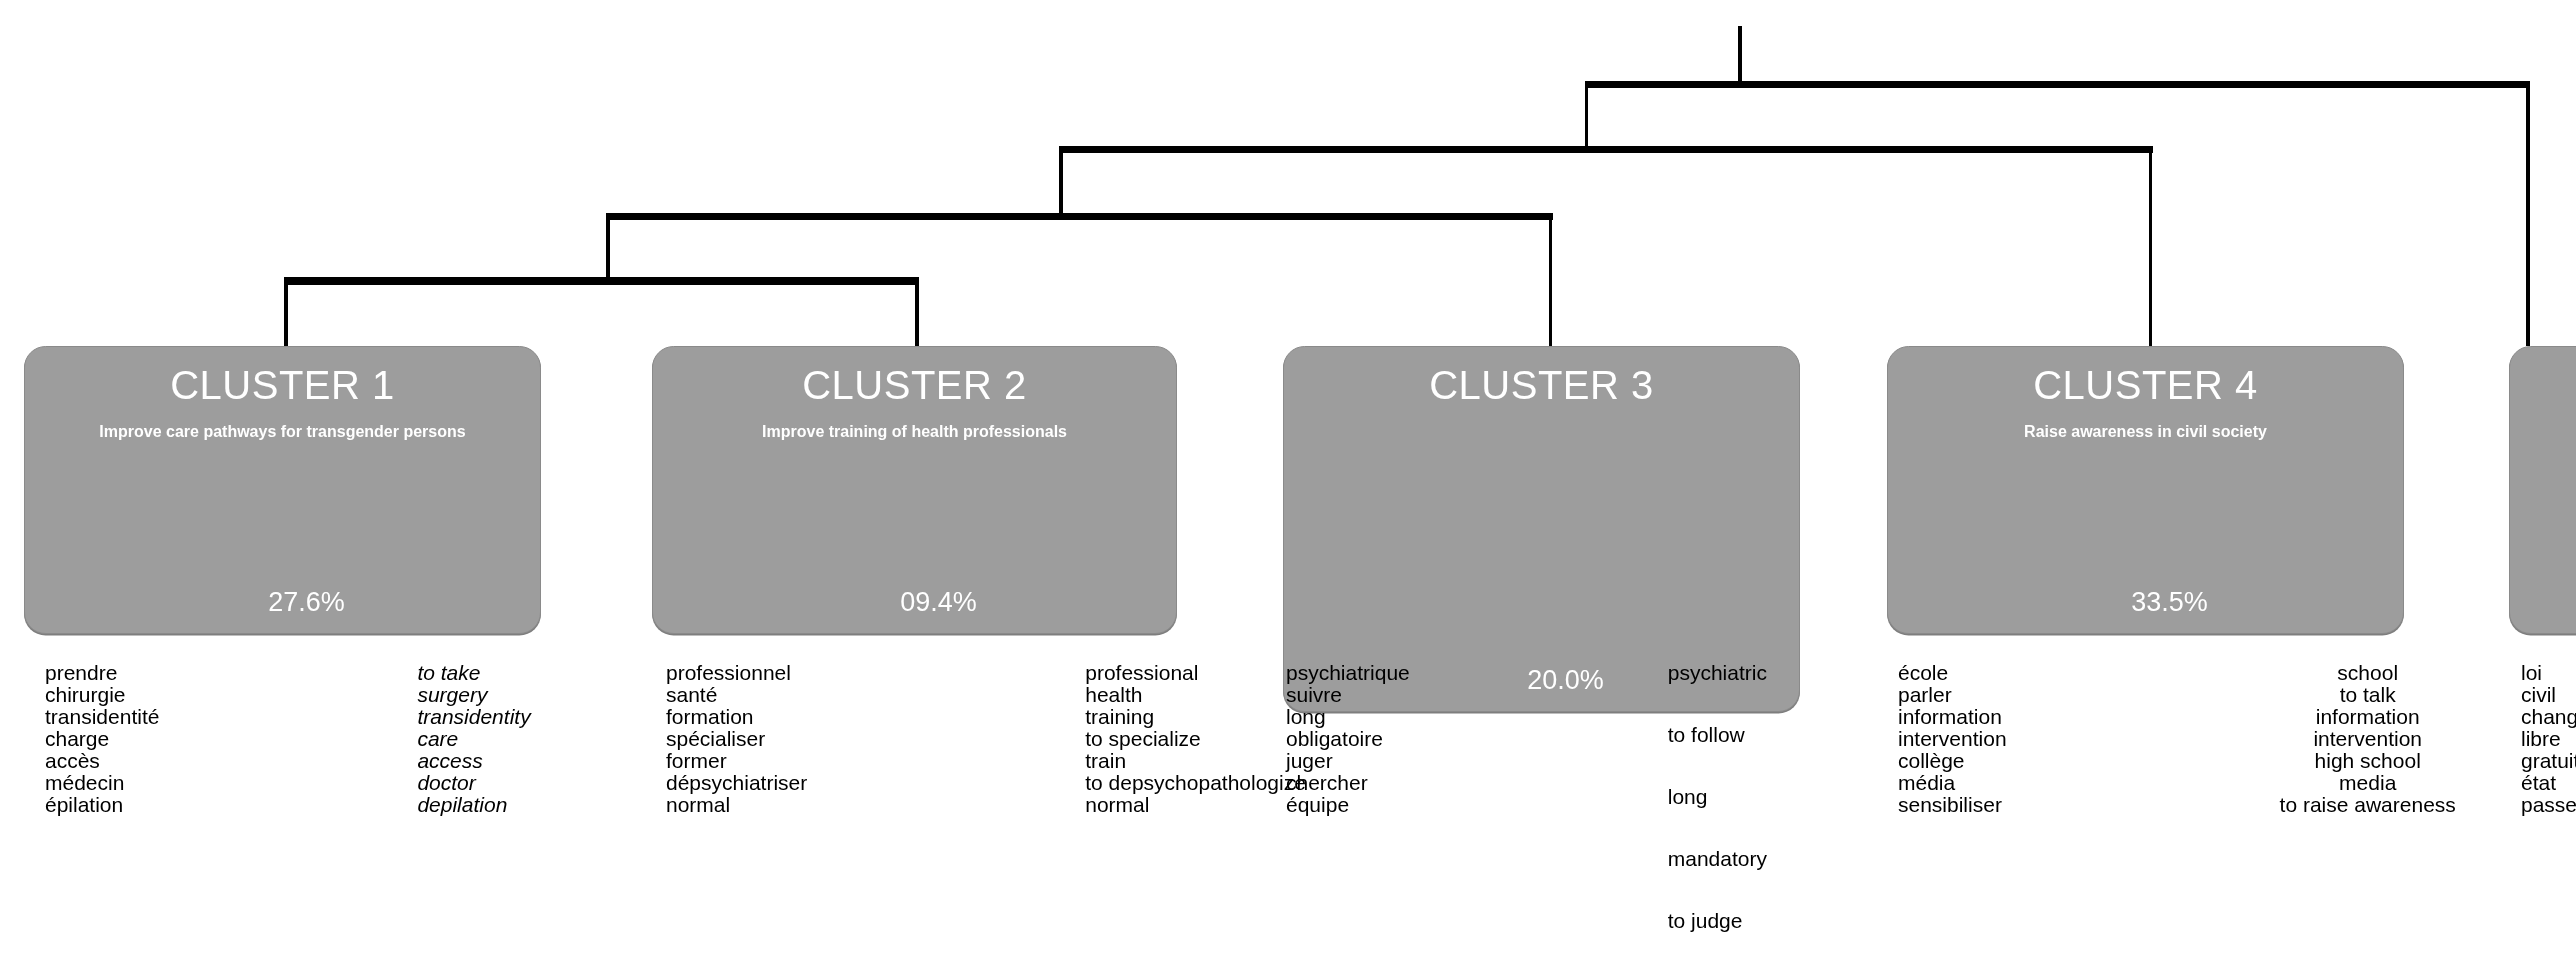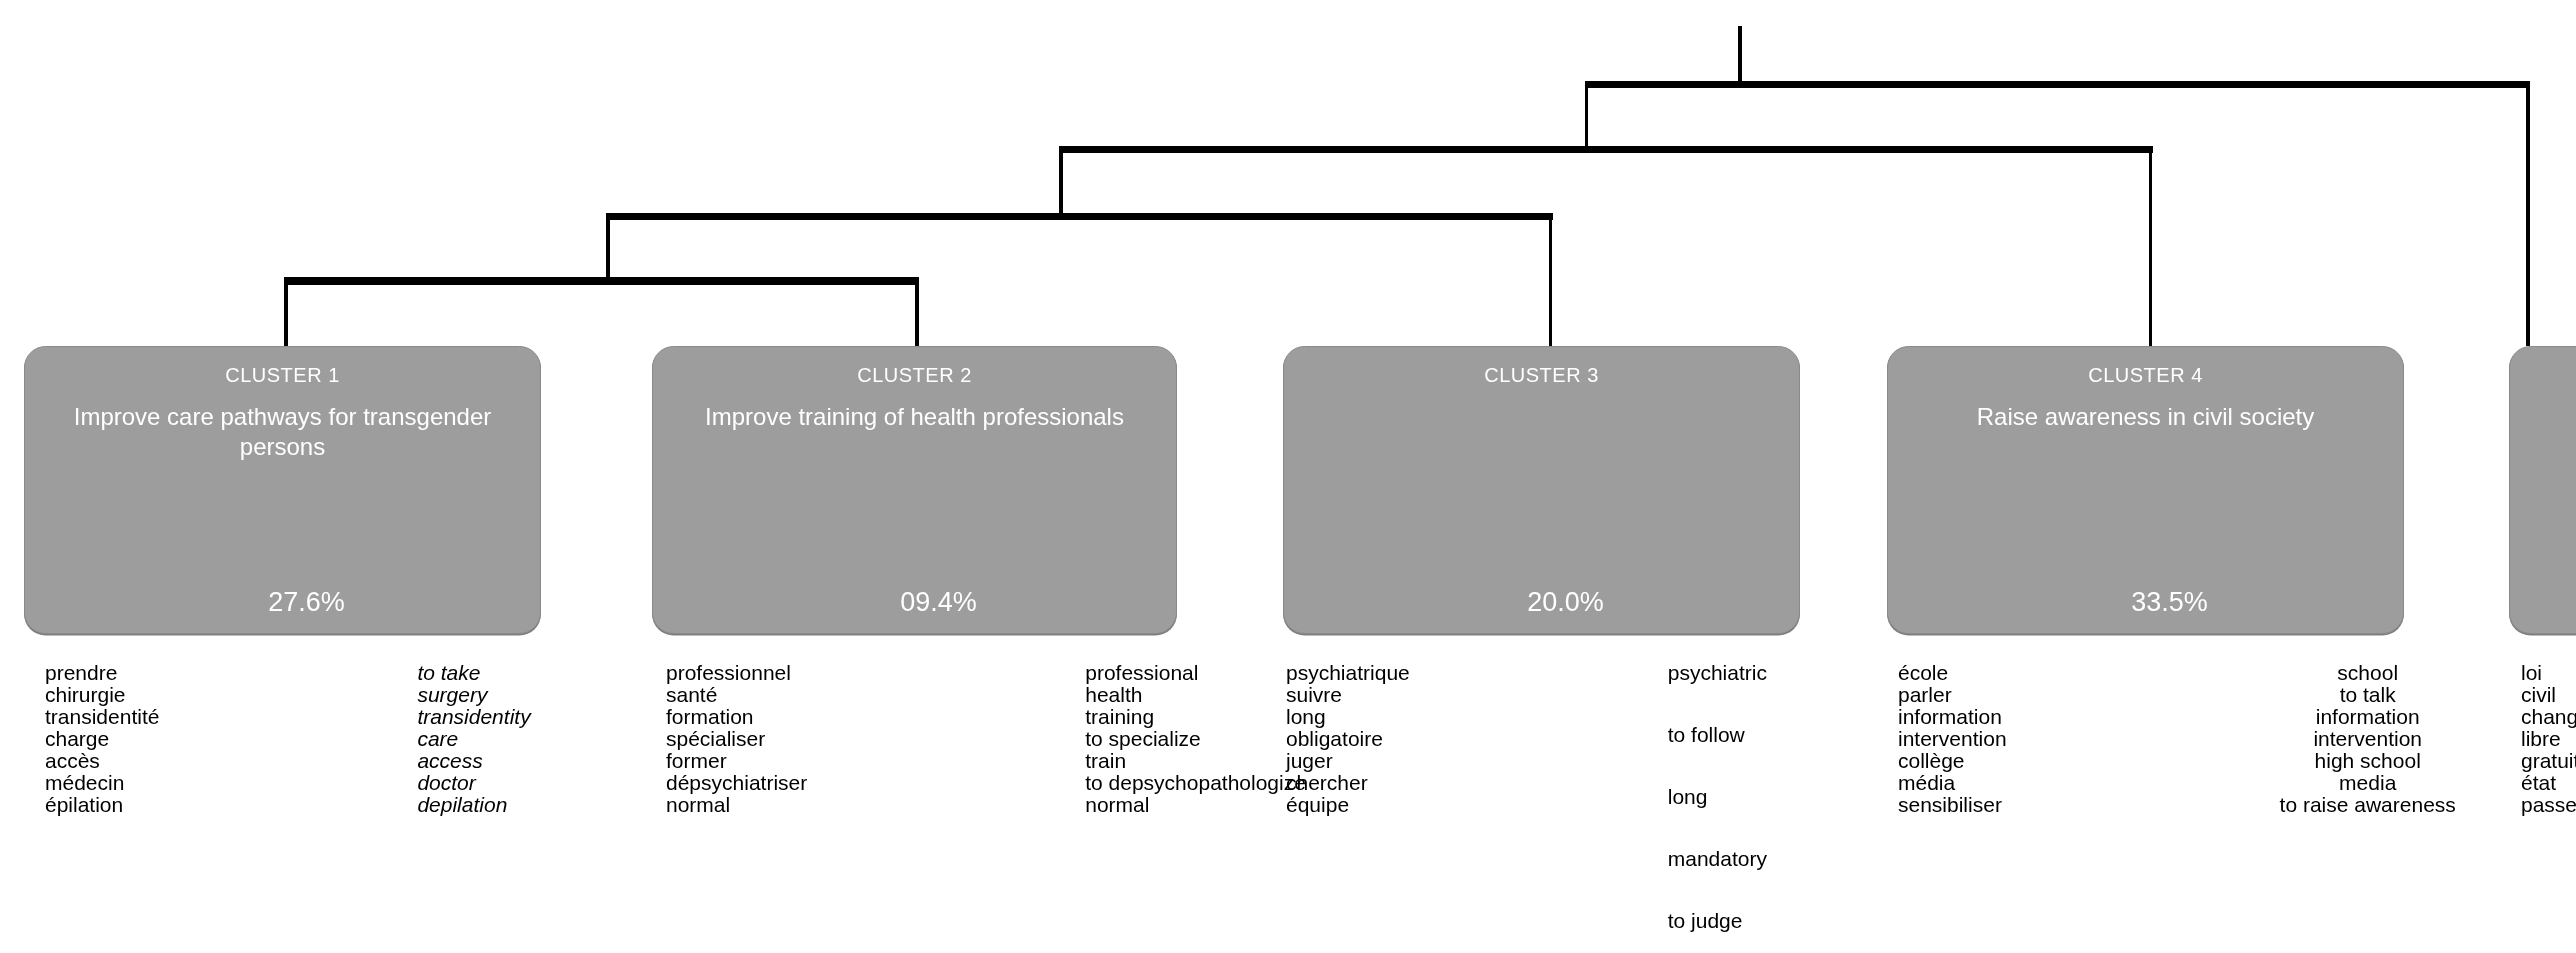--- a/index.html
+++ b/index.html
@@ -19,33 +19,33 @@
     box-sizing:border-box;
     background:#9d9d9d;
     border:1.5px solid #8a8a8a;
     border-radius:21.6px;
     box-shadow:0 1.5px 0 0 #7e7e7e;
     color:#ffffff;
     text-align:center;
     display:flex;flex-direction:column;align-items:center;justify-content:flex-start;
   }
   .box-title{
-    font-size:20px;
+    font-size:40px;
     letter-spacing:0.5px;
     line-height:1.0;
     margin-top:17.5px;
     white-space:nowrap;
     font-weight:400;
   }
   .box-desc{
-    font-size:24px;
+    font-size:16px;
     line-height:1.26;
     margin-top:17.5px;
     padding:0 13.4px;
-    font-weight:400;
+    font-weight:700;
   }
   .box-pct{
     font-size:27px;
     line-height:1.0;
     margin-top:auto;
     margin-bottom:17.5px;
     font-weight:400;
     margin-left:48px;
   }
 
@@ -86,21 +86,21 @@
   <div class="box" style="left: 24px; top: 346px; width: 517px; height: 288px;">
     <div class="box-title">CLUSTER 1</div>
     <div class="box-desc">Improve care pathways for transgender persons</div>
     <div class="box-pct">27.6%</div>
   </div>
   <div class="box" style="left: 652px; top: 346px; width: 525px; height: 288px;">
     <div class="box-title">CLUSTER 2</div>
     <div class="box-desc">Improve training of health professionals</div>
     <div class="box-pct">09.4%</div>
   </div>
-  <div class="box" style="left: 1283px; top: 346px; width: 517px; height: 288px;">
+  <div class="box" style="left: 1283px; top: 346px; width: 517px; height: 366px;">
     <div class="box-title">CLUSTER 3</div>
     <div class="box-pct">20.0%</div>
   </div>
   <div class="box" style="left: 1887px; top: 346px; width: 517px; height: 288px;">
     <div class="box-title">CLUSTER 4</div>
     <div class="box-desc">Raise awareness in civil society</div>
     <div class="box-pct">33.5%</div>
   </div>
   <div class="box" style="left: 2509px; top: 346px; width: 517px; height: 288px;">
 

